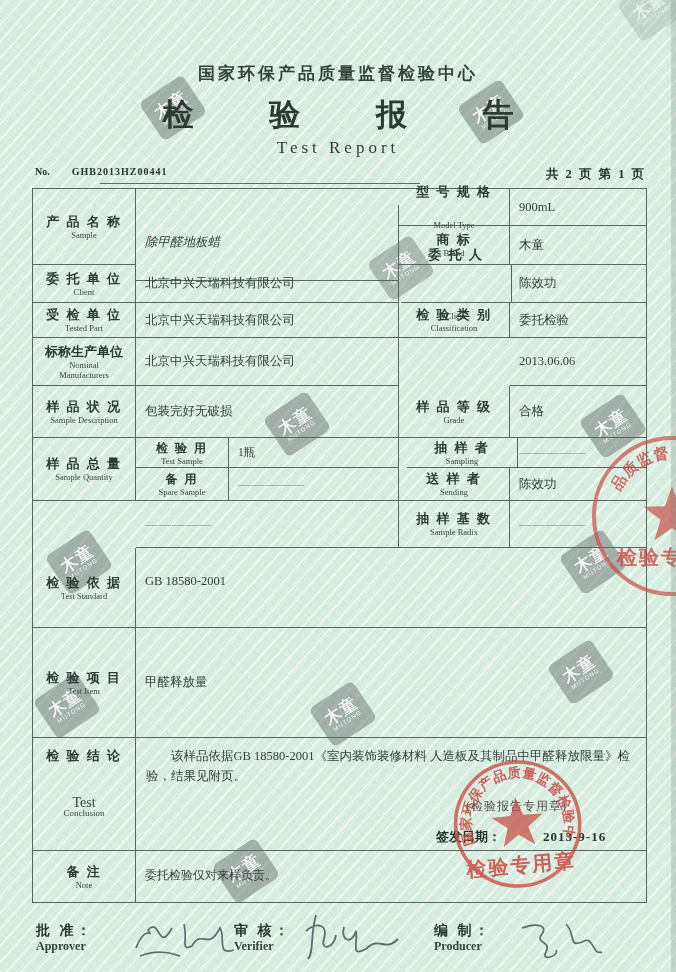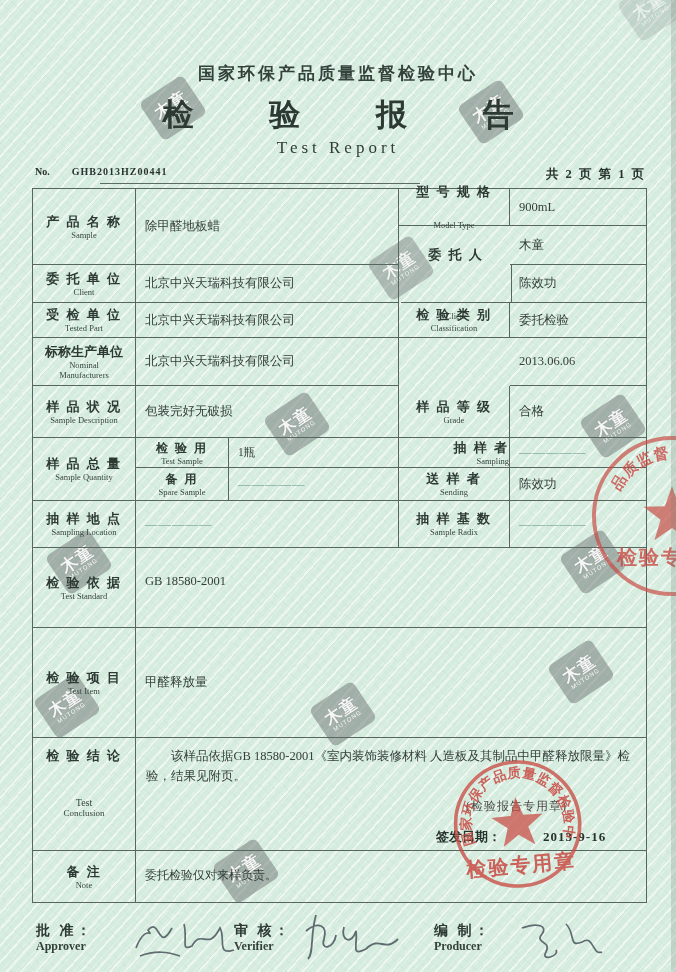--- a/index.html
+++ b/index.html
@@ -115,30 +115,34 @@
   </div>
   <div class="no-line"></div>
   <div class="meta-pages">共 2 页 第 1 页</div>
 
   <div class="tbl">
 
     <div class="cell" style="left:0;top:0;width:103px;height:76px;">
       <span class="lab-cn">产 品 名 称</span>
         <span class="lab-en">Sample</span>
     </div>
-    <div class="cell val" style="left:103px;top:0;width:263px;height:76px;">
+    <div class="cell val" style="left:103px;top:16px;width:263px;height:76px;font-style:italic;">
         <span>除甲醛地板蜡</span>
       </div>
     <div class="cell" style="left:366px;top:0;width:111px;height:37px;gap:20px;">
       <span class="lab-cn">型 号 规 格</span>
         <span class="lab-en">Model Type</span>
     </div>
     <div class="cell val" style="left:477px;top:0;width:137px;height:37px;">
         <span>900mL</span>
       </div>
+    <div class="cell" style="left:366px;top:37px;width:111px;height:39px;">
+      <span class="lab-cn">商        标</span>
+        <span class="lab-en">Brand</span>
+    </div>
     <div class="cell val" style="left:477px;top:37px;width:137px;height:39px;">
         <span>木童</span>
       </div>
 
     <div class="cell" style="left:0;top:76px;width:103px;height:38px;">
       <span class="lab-cn">委 托 单 位</span>
         <span class="lab-en">Client</span>
     </div>
     <div class="cell val" style="left:103px;top:76px;width:263px;height:38px;">
         <span>北京中兴天瑞科技有限公司</span>
@@ -204,39 +208,35 @@
     <div class="cell val" style="left:196px;top:249px;width:170px;height:30px;font-size:11.5px;">
         <span>1瓶</span>
       </div>
     <div class="cell" style="left:103px;top:279px;width:93px;height:33px;">
       <span class="lab-cn" style="font-size:12px;">备    用</span>
         <span class="lab-en">Spare Sample</span>
     </div>
     <div class="cell val" style="left:196px;top:279px;width:170px;height:33px;">
         <span class="dash">—————</span>
       </div>
-    <div class="cell" style="left:366px;top:249px;width:111px;height:30px;align-items:flex-end;">
+    <div class="cell" style="left:374px;top:249px;width:111px;height:30px;">
       <span class="lab-cn">抽  样  者</span>
         <span class="lab-en">Sampling</span>
     </div>
     <div class="cell val" style="left:477px;top:249px;width:137px;height:30px;">
         <span class="dash">—————</span>
       </div>
     <div class="cell" style="left:366px;top:279px;width:111px;height:33px;">
       <span class="lab-cn">送  样  者</span>
         <span class="lab-en">Sending</span>
     </div>
     <div class="cell val" style="left:477px;top:279px;width:137px;height:33px;">
         <span>陈效功</span>
       </div>
 
-    <div class="cell" style="left:0;top:312px;width:103px;height:47px;">
-      <span class="lab-cn">抽 样 地 点</span>
-        <span class="lab-en">Sampling Location</span>
-    </div>
     <div class="cell val" style="left:103px;top:312px;width:263px;height:47px;">
         <span class="dash">—————</span>
       </div>
     <div class="cell" style="left:366px;top:312px;width:111px;height:47px;">
       <span class="lab-cn">抽 样 基 数</span>
         <span class="lab-en">Sample Radix</span>
     </div>
     <div class="cell val" style="left:477px;top:312px;width:137px;height:47px;">
         <span class="dash">—————</span>
       </div>
@@ -252,21 +252,21 @@
     <div class="cell" style="left:0;top:439px;width:103px;height:110px;">
       <span class="lab-cn">检 验 项 目</span>
         <span class="lab-en">Test Item</span>
     </div>
     <div class="cell val" style="left:103px;top:439px;width:511px;height:110px;">
         <span>甲醛释放量</span>
       </div>
 
     <div class="cell" style="left:0;top:549px;width:103px;height:113px;justify-content:flex-start;padding-top:10px;">
       <span class="lab-cn">检 验 结 论</span>
-      <span class="lab-en" style="margin-top:34px;font-size:10px;">Test</span>
+      <span class="lab-en" style="margin-top:34px;font-size:14px;">Test</span>
       <span class="lab-en" style="font-size:9px;text-align:center;">Conclusion</span>
     </div>
     <div class="cell" style="left:103px;top:549px;width:511px;height:113px;">
       <div class="concl-p">该样品依据GB 18580-2001《室内装饰装修材料 人造板及其制品中甲醛释放限量》检验，结果见附页。</div>
       <div class="stamp-note">(检验报告专用章)</div>
       <div class="issue">
         <span>签发日期：</span><span class="date">2013-9-16</span>
       </div>
     </div>
 

